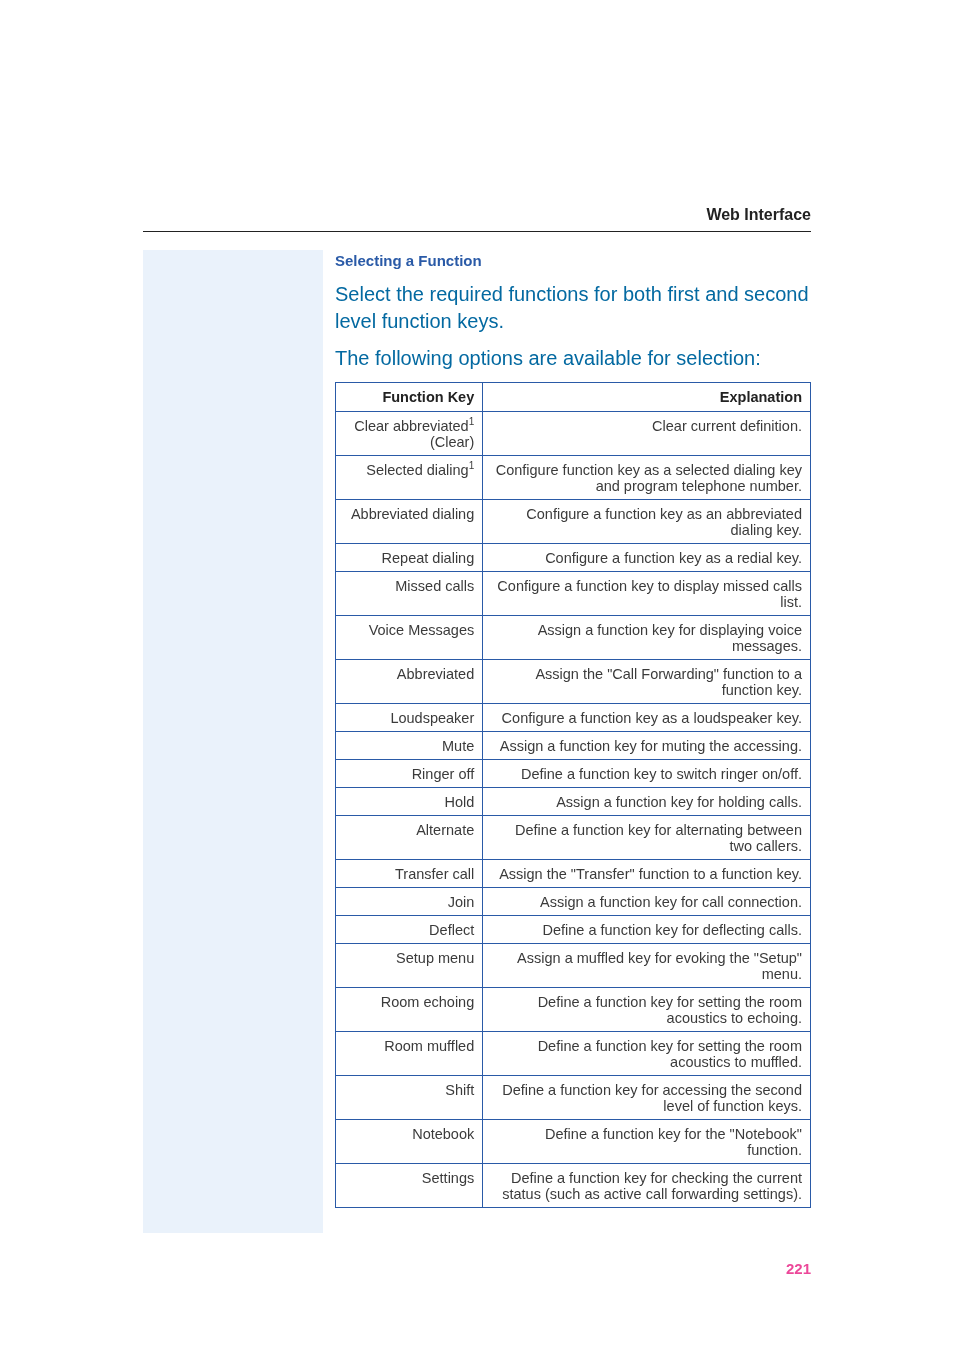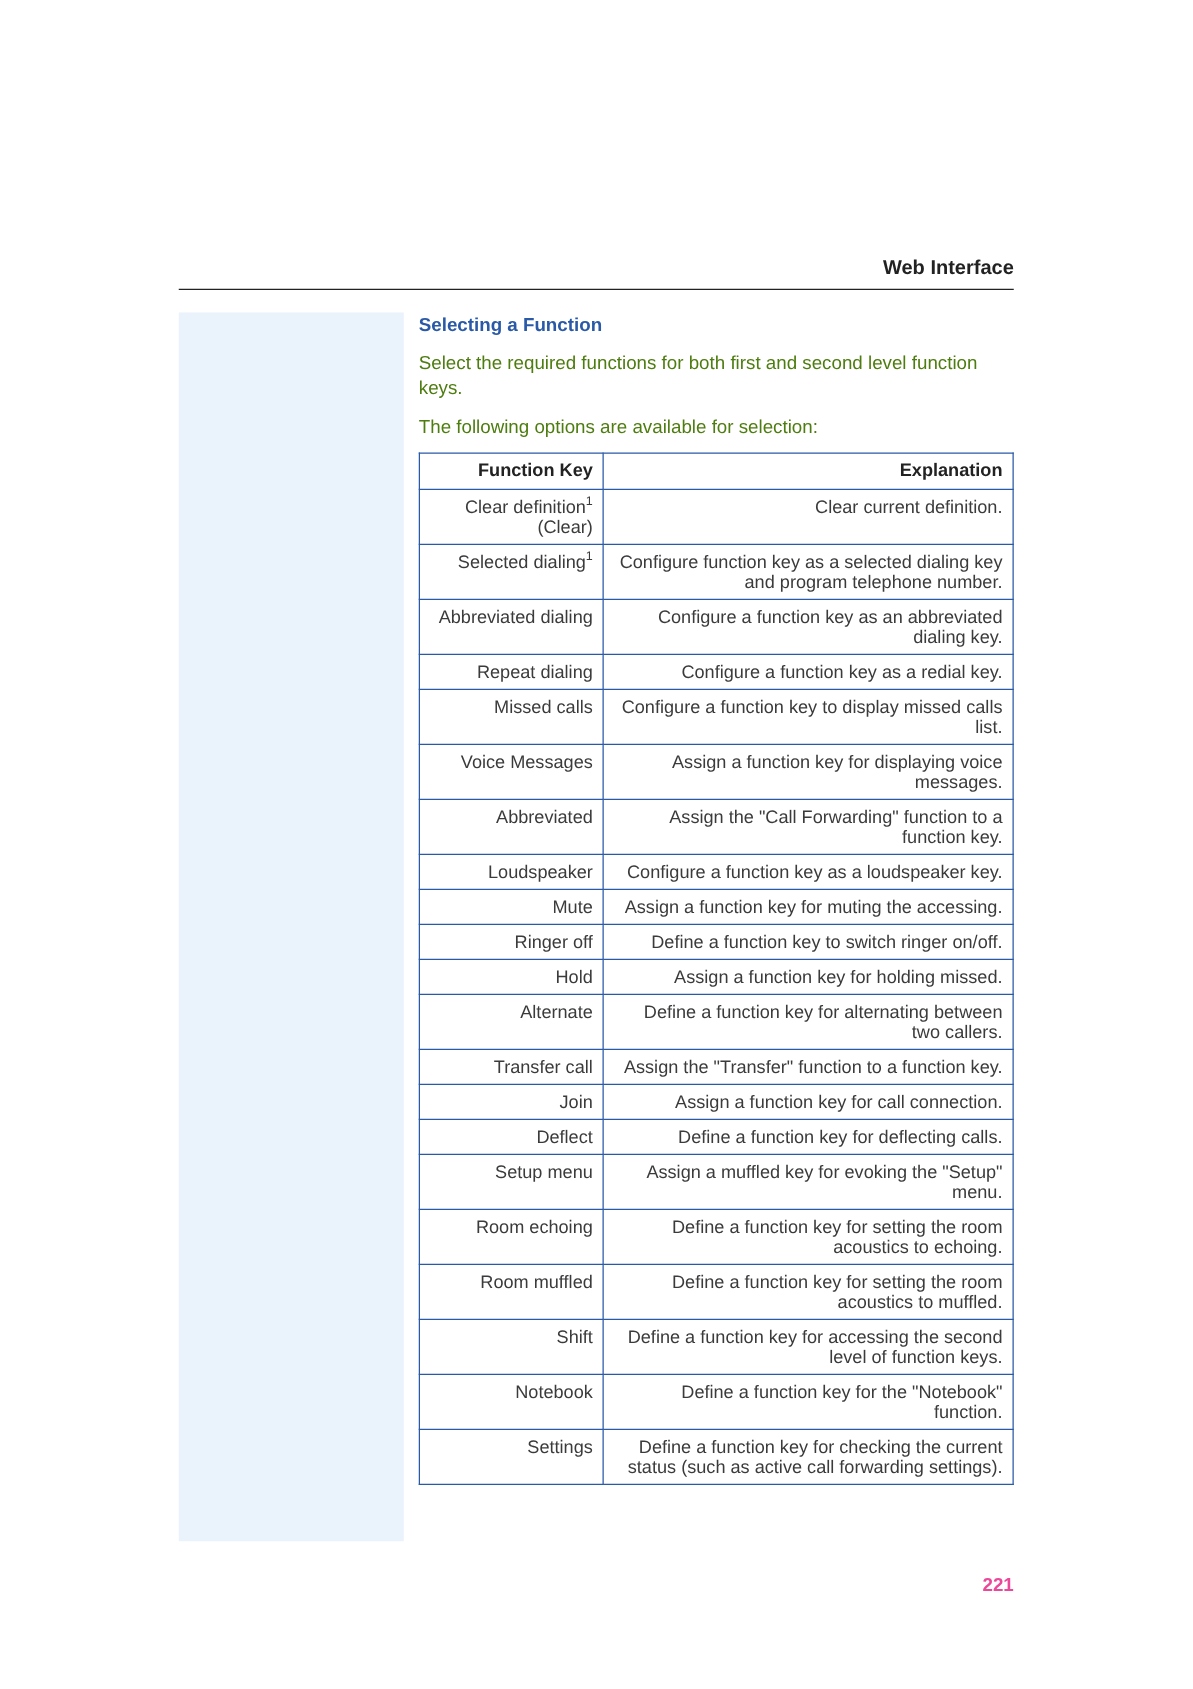--- a/index.html
+++ b/index.html
@@ -47,23 +47,23 @@
     top: 228px;
     right: 143px;
   }
   .subheading {
     color: #2a5aa7;
     font-weight: 700;
     font-size: 15px;
     margin: 2px 0 12px 0;
   }
   .para {
-    font-size: 15px;
+    font-size: 20px;
     line-height: 1.35;
-    color: #4d7c0f;
+    color: #0369a1;
     margin: 0 0 10px 0;
   }
   table.func {
     border-collapse: collapse;
     width: 100%;
     table-layout: fixed;
     font-size: 14.5px;
     color: #3b3b3b;
   }
   table.func th, table.func td {
@@ -119,21 +119,21 @@
       </colgroup>
       <thead>
         <tr>
           <th>Function Key</th>
           <th>Explanation</th>
         </tr>
       </thead>
       <tbody id="func-tbody">
 
       <tr>
-            <td><span>Clear definition</span><span class="sup">1</span><br><span>(Clear)</span></td>
+            <td><span>Clear abbreviated</span><span class="sup">1</span><br><span>(Clear)</span></td>
             <td>Clear current definition.</td>
           </tr>
           <tr>
             <td><span>Selected dialing</span><span class="sup">1</span></td>
             <td>Configure function key as a selected dialing key and program telephone number.</td>
           </tr>
           <tr>
             <td><span>Abbreviated dialing</span></td>
             <td>Configure a function key as an abbreviated dialing key.</td>
           </tr>
@@ -160,21 +160,21 @@
           <tr>
             <td><span>Mute</span></td>
             <td>Assign a function key for muting the accessing.</td>
           </tr>
           <tr>
             <td><span>Ringer off</span></td>
             <td>Define a function key to switch ringer on/off.</td>
           </tr>
           <tr>
             <td><span>Hold</span></td>
-            <td>Assign a function key for holding missed.</td>
+            <td>Assign a function key for holding calls.</td>
           </tr>
           <tr>
             <td><span>Alternate</span></td>
             <td>Define a function key for alternating between two callers.</td>
           </tr>
           <tr>
             <td><span>Transfer call</span></td>
             <td>Assign the "Transfer" function to a function key.</td>
           </tr>
           <tr>

